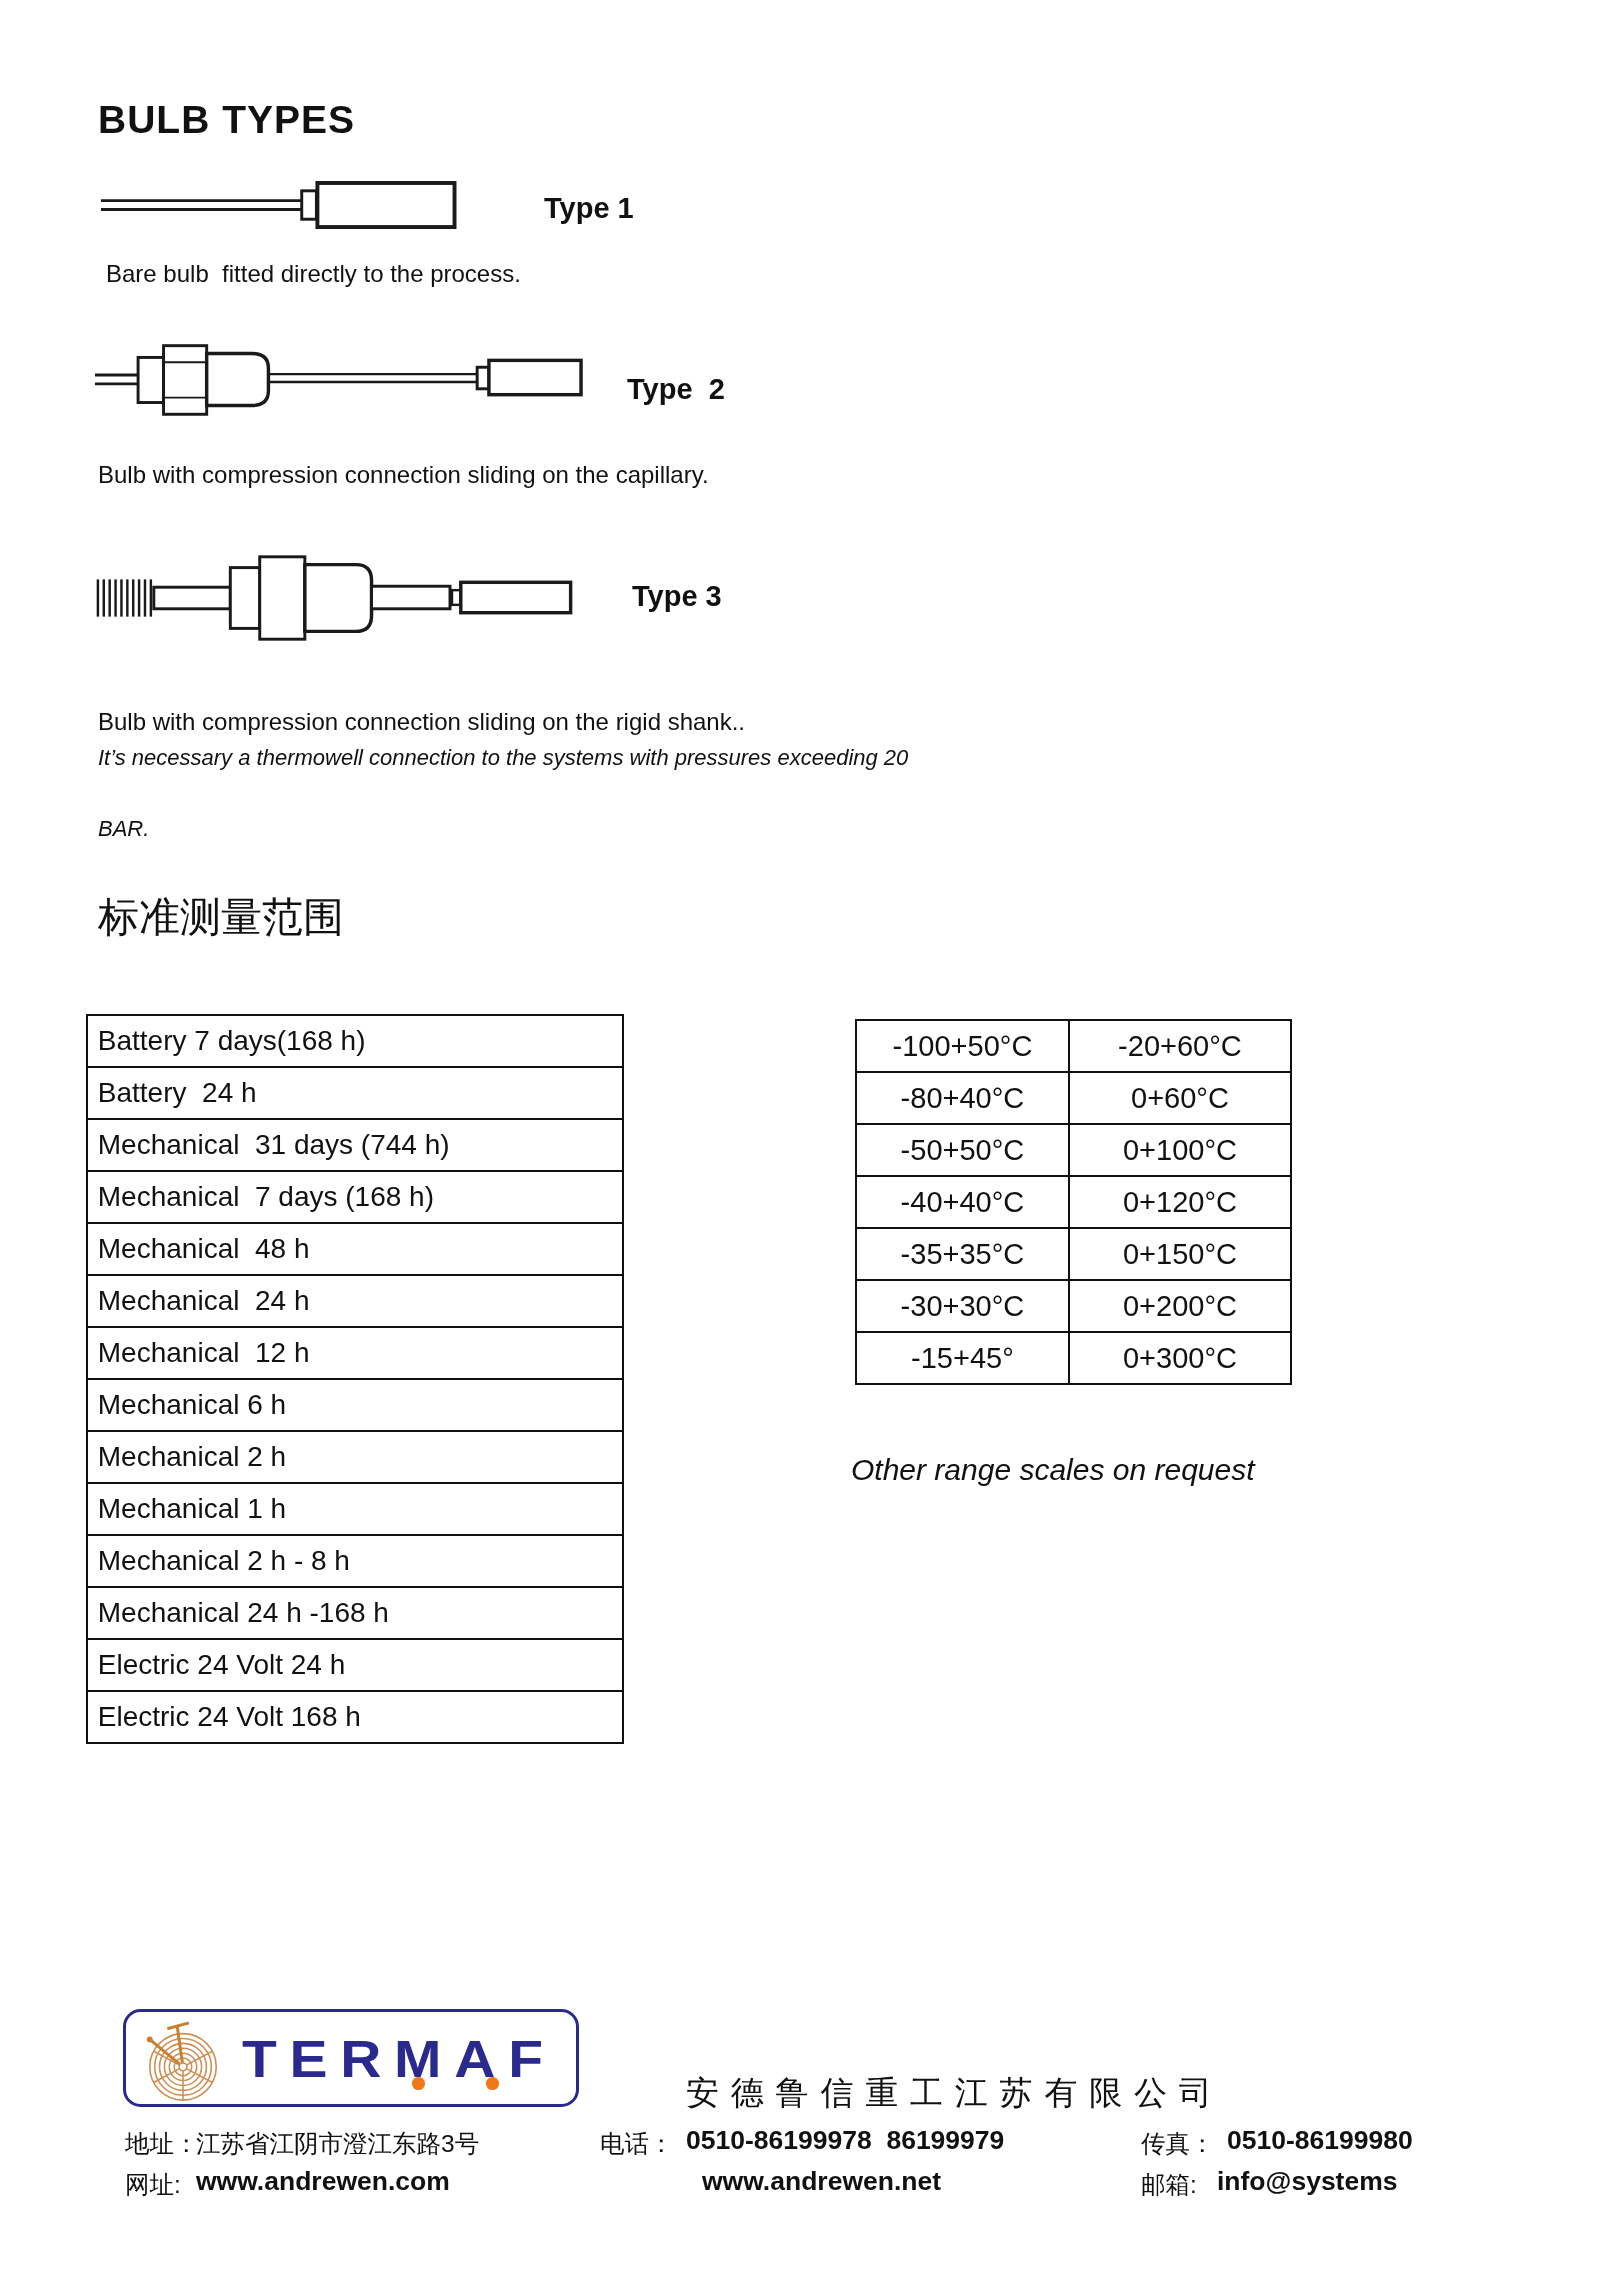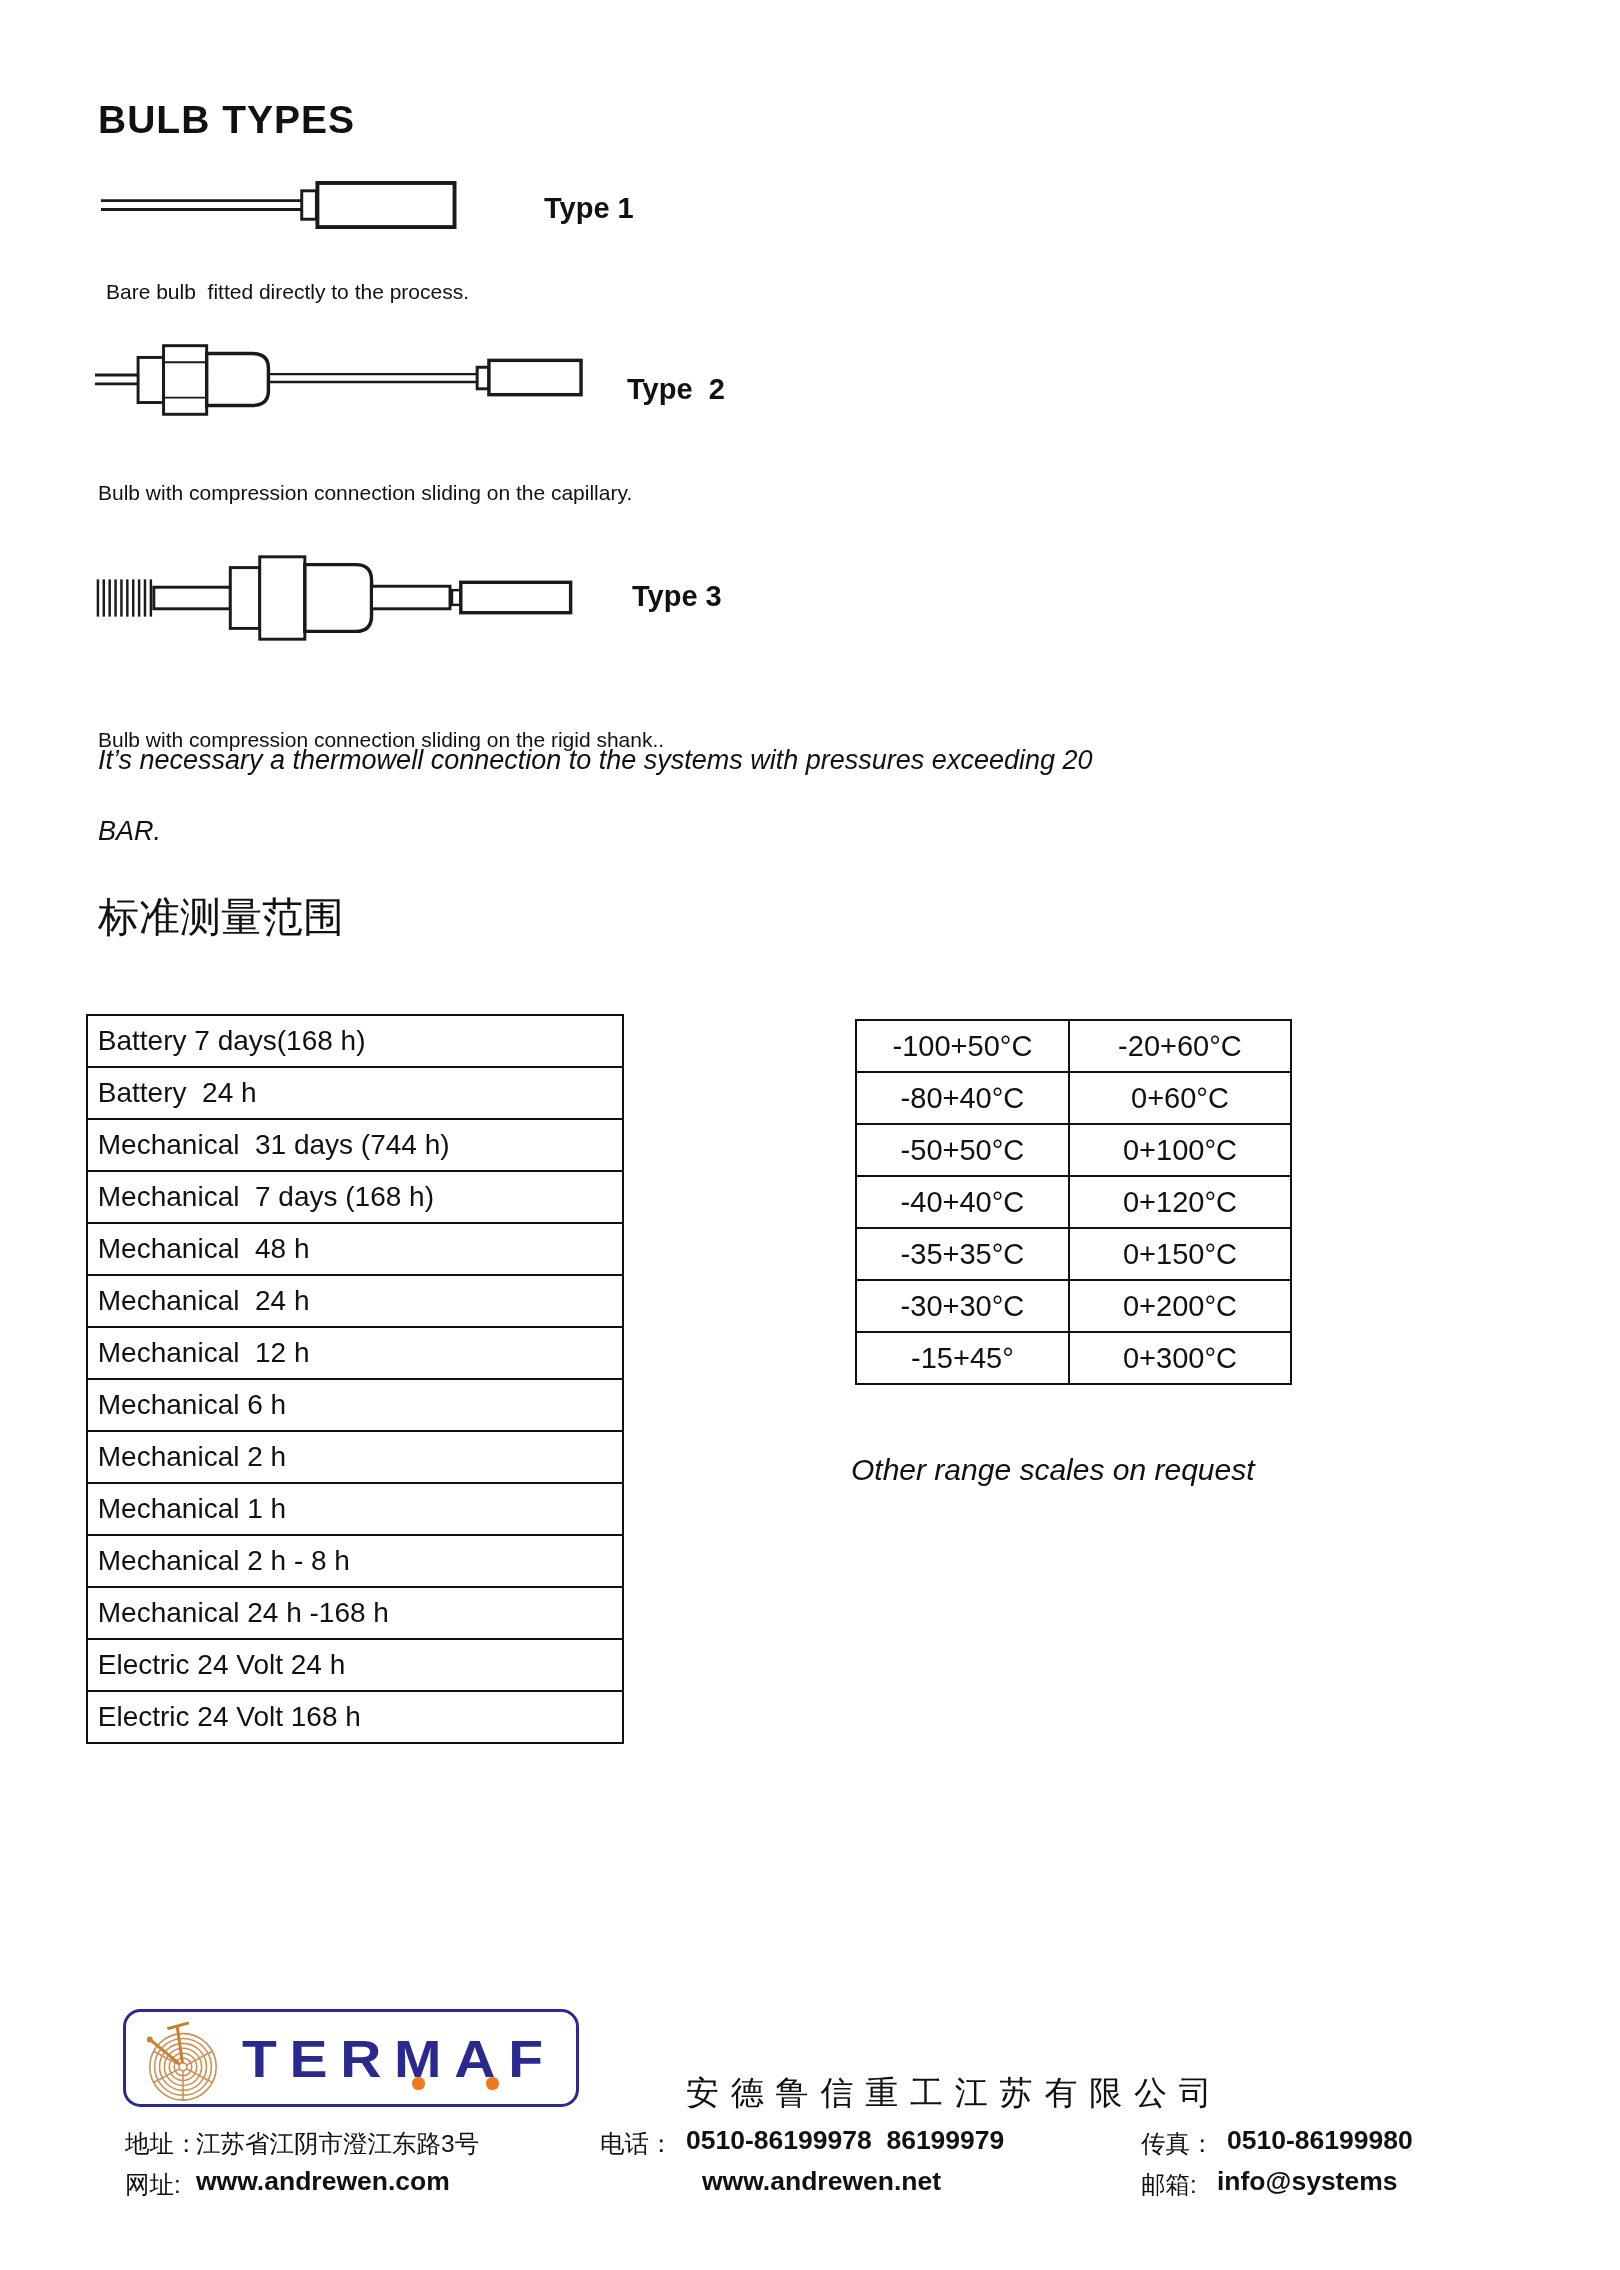--- a/index.html
+++ b/index.html
@@ -4,22 +4,22 @@
 <style>
   html,body { margin:0; padding:0; }
   body {
     width:1620px; height:2270px; background:#ffffff;
     font-family:"Liberation Sans", sans-serif; color:#111;
     position:relative; overflow:hidden;
   }
   .abs { position:absolute; }
   .page-title { font-size:39px; font-weight:bold; letter-spacing:1px; }
   .type-label { font-size:29px; font-weight:bold; white-space:pre; }
-  .caption { font-size:21px; white-space:pre;margin-top:20px; }
-  .caption-italic { font-size:27px; font-style:italic; white-space:pre; }
+  .caption { font-size:24px; white-space:pre; }
+  .caption-italic { font-size:22px; font-style:italic; white-space:pre; }
   .cn-heading { font-family:"Liberation Serif", serif; font-size:41px; }
   .diagram line, .diagram rect, .diagram path { stroke:#1a1a1a; }
   table { border-collapse:collapse; background:#fff; }
   .timer-table { width:538px; }
   .timer-table td {
     border:2.9px solid #111; font-size:28px; white-space:pre;
     padding:0 0 0 9.8px; height:50px; vertical-align:middle;
   }
   .range-table { width:437px; }
   .range-table td {

